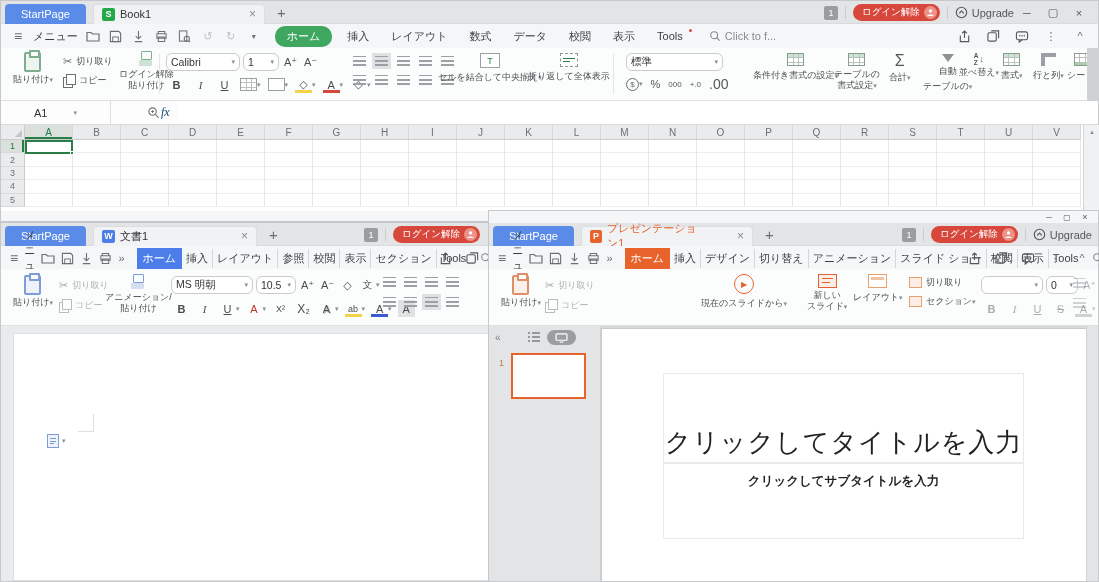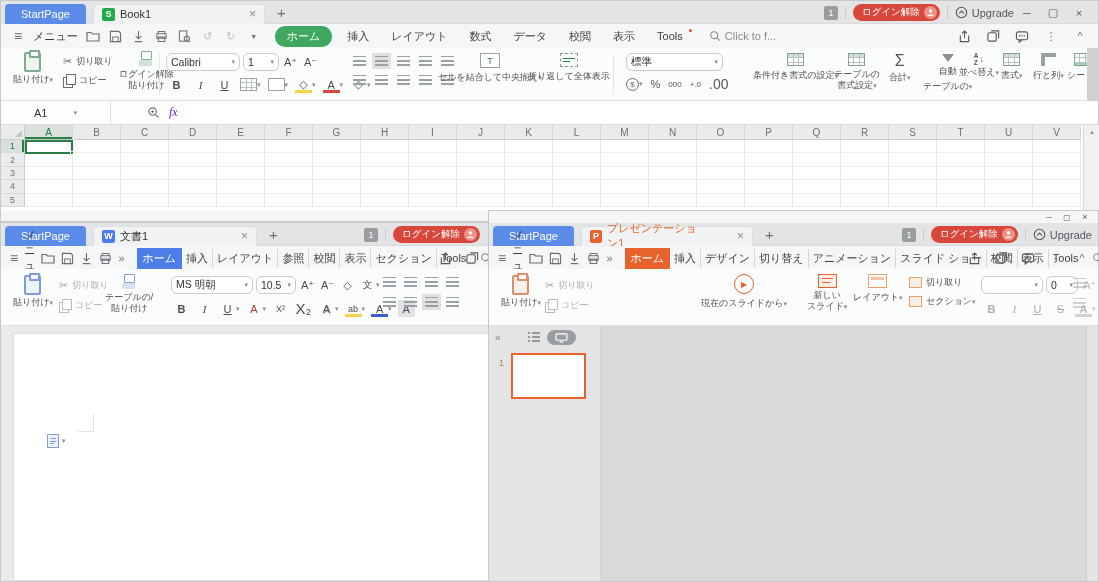--- a/index.html
+++ b/index.html
@@ -353,21 +353,21 @@
     <div class="namebox">
       <span>A1</span>
       <span class="dd">▾</span>
     </div>
     <span class="tbic" style="margin-left:34px">
         <svg width="13" height="13" viewBox="0 0 14 14">
           <circle cx="6" cy="6" r="4" fill="none" stroke="#6b6f73" stroke-width="1.2"></circle>
           <path d="M4.5 6h3M6 4.5v3M9 9l3.5 3.5" stroke="#6b6f73" stroke-width="1.1" fill="none"></path>
         </svg>
       </span>
-    <span style="font-family:'Liberation Serif',serif;font-style:italic;font-size:12px;color:#6d28d9;margin-left:8px">fx</span>
+    <span style="font-family:'Liberation Serif',serif;font-style:italic;font-size:12px;color:#0c4a6e;">fx</span>
     <div style="flex:1;height:100%;background:#fff;margin-left:8px"></div>
   </div>
 
   <div class="abs" style="top:124px;left:0;width:1099px;height:86px;background:#fff">
     <div class="abs" style="left:0;top:0;width:24px;height:15px;background:#e9ebec;border-right:1px solid #c9cbcd;border-bottom:1px solid #c9cbcd">
       <span style="position:absolute;right:2px;bottom:2px;width:0;height:0;border-left:7px solid transparent;border-bottom:7px solid #c2c4c6"></span>
     </div>
     <div class="gcolhdr abs" style="left:24px;top:0">
 
     <span class="gcol">A</span>
@@ -504,21 +504,21 @@
           <span>✂</span>
           <span class="rlbl">切り取り</span>
         </span>
       <span class="r" style="gap:4px">
           <span class="copyic"></span>
           <span class="rlbl">コピー</span>
         </span>
     </div>
     <div class="col abs" style="left:104px;top:5px;align-items:center">
       <span class="brush blue"></span>
-      <span class="rlbl">テーブルの/</span>
+      <span class="rlbl">アニメーション/</span>
       <span class="rlbl">貼り付け</span>
     </div>
     <div class="r abs" style="left:170px;top:7px;gap:3px">
       <span class="combo" style="width:82px">
           <span>MS 明朝</span>
           <span class="dd">▾</span>
         </span>
       <span class="combo" style="width:40px">
           <span>10.5</span>
           <span class="dd">▾</span>
@@ -536,21 +536,21 @@
       <span class="chbtn" style="font-style:italic;font-family:'Liberation Serif',serif">I</span>
       <span class="r">
           <span class="chbtn" style="text-decoration:underline">U</span>
           <span class="dd">▾</span>
         </span>
       <span class="r">
           <span class="chbtn" style="color:#c0392b">A</span>
           <span class="dd">▾</span>
         </span>
       <span class="chbtn" style="font-size:9px">X²</span>
-      <span class="chbtn" style="font-size:15px">X₂</span>
+      <span class="chbtn" style="font-size:12px">X₂</span>
       <span class="r">
           <span class="chbtn" style="text-shadow:1px 1px 1px #aaa">A</span>
           <span class="dd">▾</span>
         </span>
       <span class="r">
           <span class="chbtn" style="box-shadow:inset 0 -3px 0 #f3d34a;font-size:9px">ab</span>
           <span class="dd">▾</span>
         </span>
       <span class="r">
           <span class="chbtn" style="box-shadow:inset 0 -3px 0 #3b5bd0">A</span>
@@ -772,15 +772,23 @@
           </svg></span>
       <span class="pillview abs" style="left:58px;top:4px">
           <svg width="13" height="10" viewBox="0 0 14 11">
             <rect x="1" y="1" width="12" height="7" rx="1" fill="none" stroke="#fff" stroke-width="1.3"></rect>
             <path d="M5 10h4" stroke="#fff" stroke-width="1.3"></path>
           </svg>
         </span>
       <span class="abs" style="left:10px;top:32px;font-size:9px;color:#c77a4a">1</span>
       <div class="thumb" style="left:22px;top:27px;width:75px;height:46px"></div>
     </div>
+    <div class="abs" style="left:113px;top:3px;width:484px;height:252px;background:#fff;box-shadow:0 0 0 1px #c9cbcd">
+      <div class="pholder" style="left:61px;top:44px;width:361px;height:90px;display:flex;align-items:flex-end;justify-content:center;padding-bottom:2px">
+        <span class="slide-title">クリックしてタイトルを入力</span>
+      </div>
+      <div class="pholder" style="left:61px;top:134px;width:361px;height:76px;display:flex;align-items:flex-start;justify-content:center;padding-top:9px">
+        <span class="slide-sub">クリックしてサブタイトルを入力</span>
+      </div>
+    </div>
     <div class="abs" style="left:597px;top:0;width:12px;height:255px;background:#e3e4e6;border-left:1px solid #cfd1d3"></div>
   </div>
 </div>
 
 </body></html>

